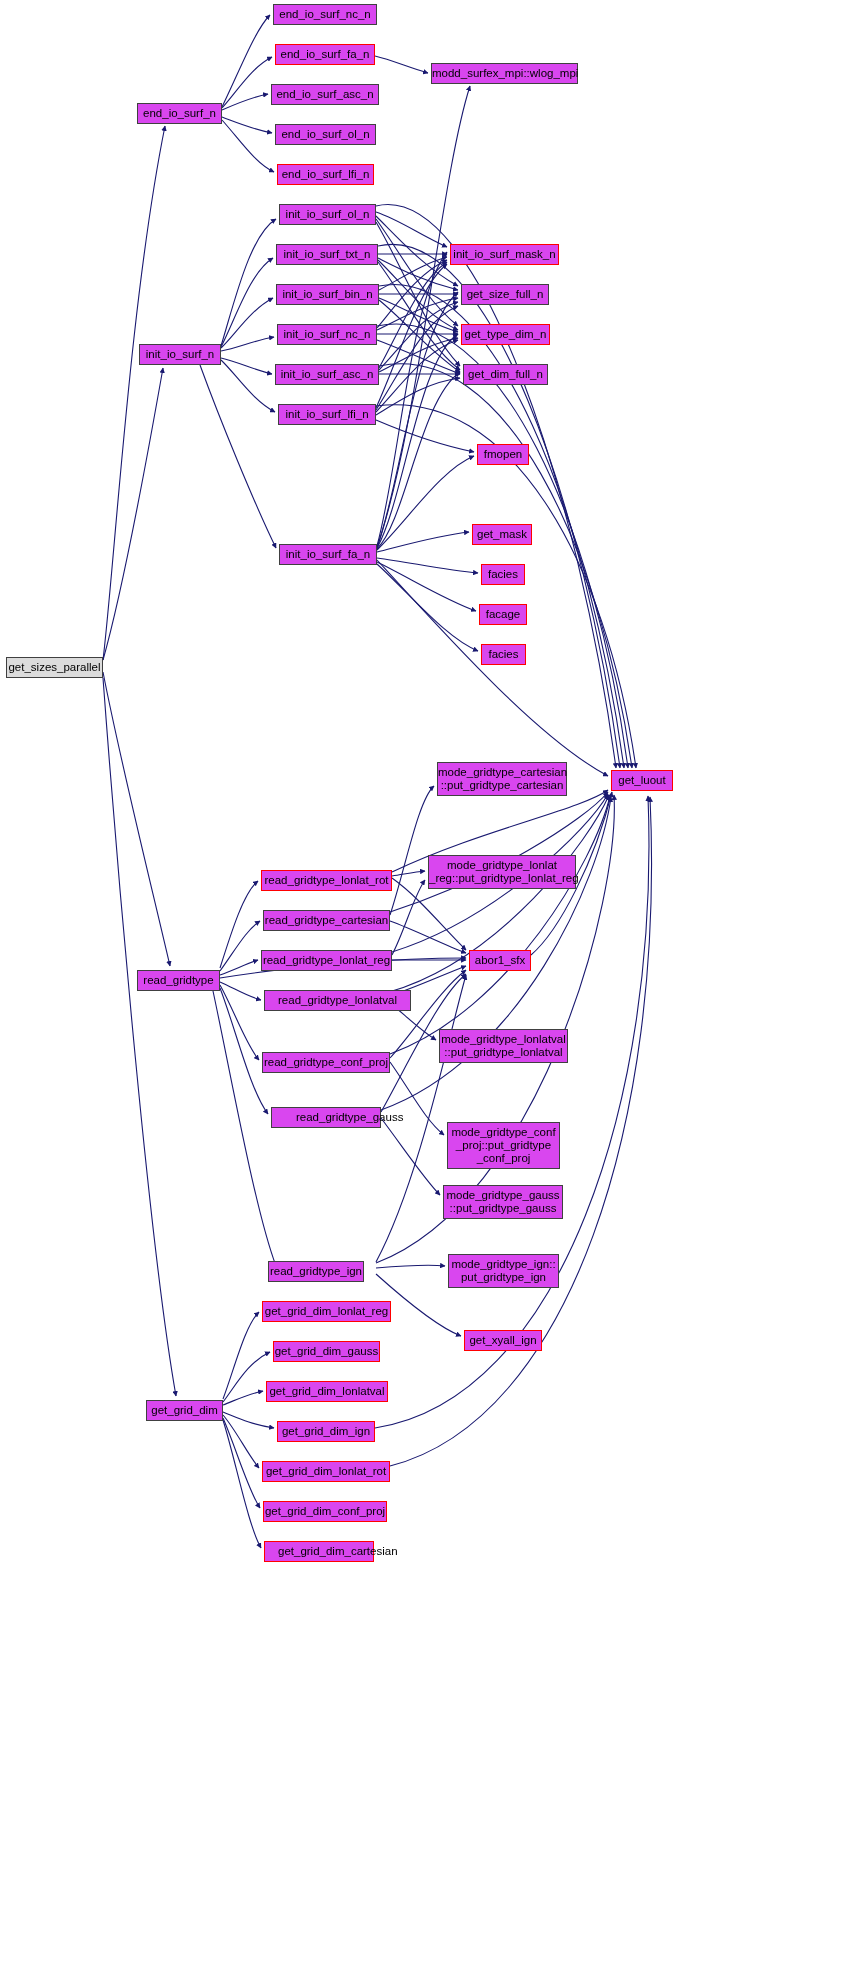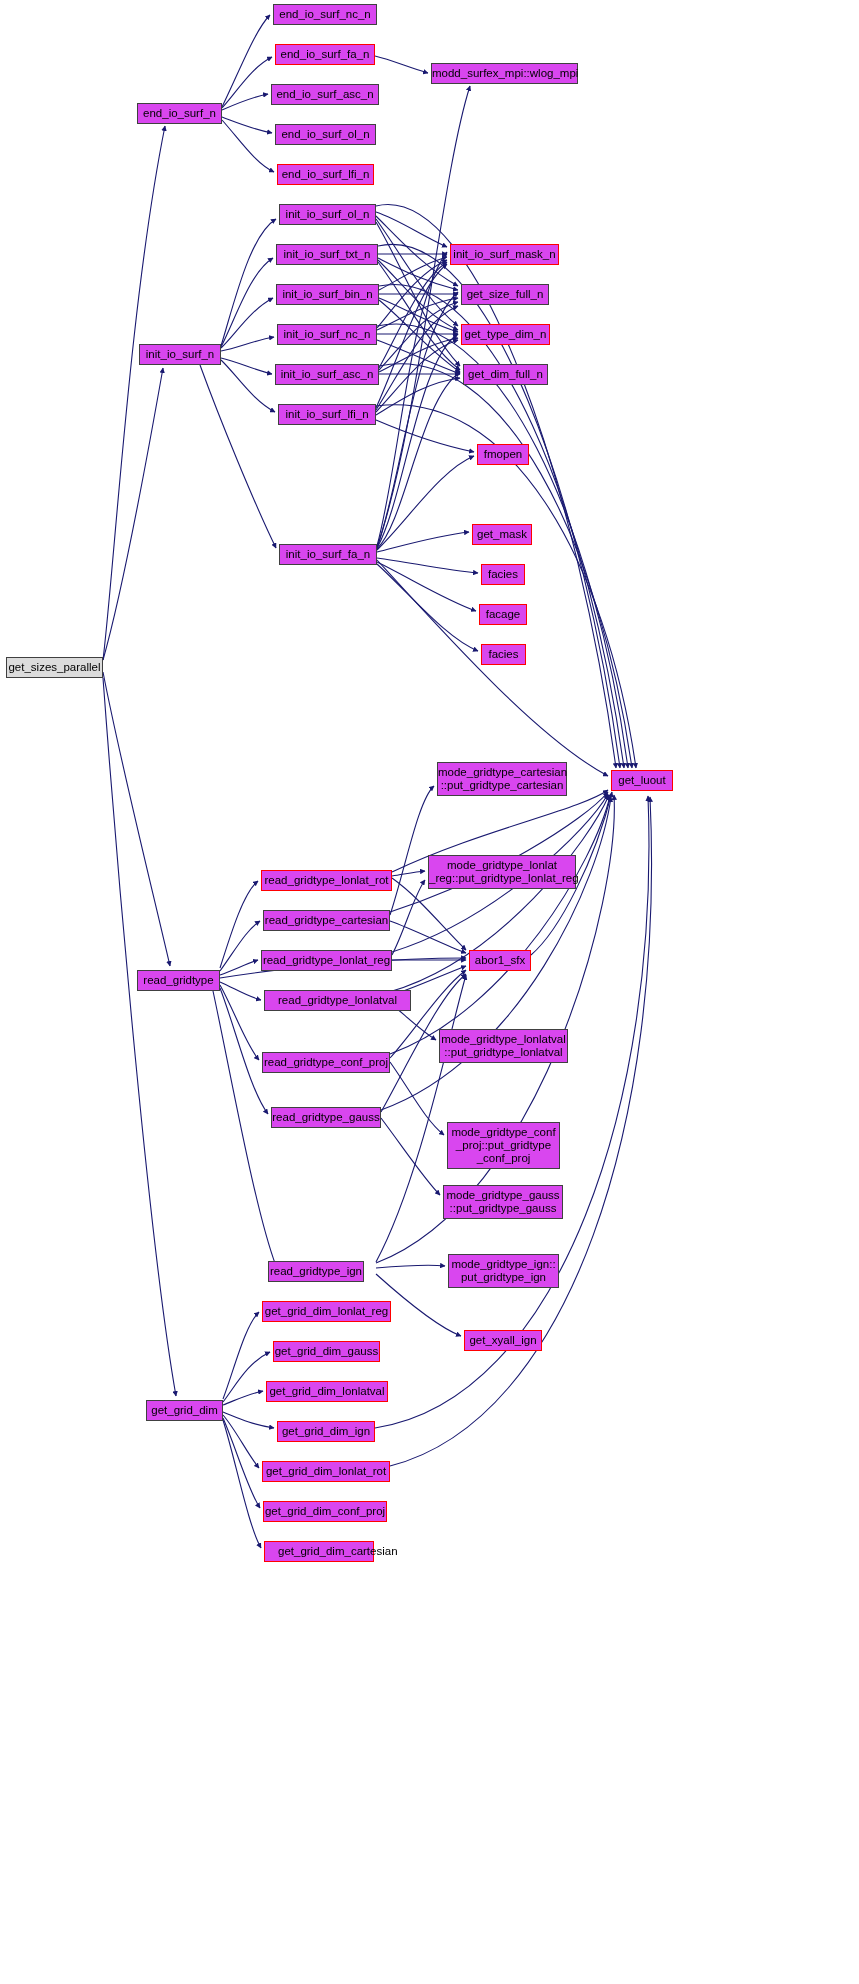--- a/index.html
+++ b/index.html
@@ -173,21 +173,21 @@
       <div class="node" style="left: 437px; top: 762px; width: 130px; height: 34px;"><span>mode_gridtype_cartesian
 ::put_gridtype_cartesian</span></div>
       <div class="node" style="left: 428px; top: 855px; width: 148px; height: 34px;"><span>mode_gridtype_lonlat
 _reg::put_gridtype_lonlat_reg</span></div>
       <div class="node" style="left: 137px; top: 970px; width: 83px; height: 21px;"><span>read_gridtype</span></div>
       <div class="node red" style="left: 261px; top: 870px; width: 131px; height: 21px;"><span>read_gridtype_lonlat_rot</span></div>
       <div class="node" style="left: 263px; top: 910px; width: 127px; height: 21px;"><span>read_gridtype_cartesian</span></div>
       <div class="node" style="left: 261px; top: 950px; width: 131px; height: 21px;"><span>read_gridtype_lonlat_reg</span></div>
       <div class="node" style="left: 264px; top: 990px; width: 147px; height: 21px;"><span>read_gridtype_lonlatval</span></div>
       <div class="node" style="left: 262px; top: 1052px; width: 128px; height: 21px;"><span>read_gridtype_conf_proj</span></div>
-      <div class="node" style="left: 271px; top: 1107px; width: 110px; height: 21px;"><span>read_gridtype_gauss</span></div>
+      <div class="node" style="left: 271px; top: 1107px; width: 110px; height: 21px; padding-left: 24px;"><span>read_gridtype_gauss</span></div>
       <div class="node" style="left: 268px; top: 1261px; width: 96px; height: 21px;"><span>read_gridtype_ign</span></div>
       <div class="node red" style="left: 469px; top: 950px; width: 62px; height: 21px;"><span>abor1_sfx</span></div>
       <div class="node" style="left: 439px; top: 1029px; width: 129px; height: 34px;"><span>mode_gridtype_lonlatval
 ::put_gridtype_lonlatval</span></div>
       <div class="node" style="left: 447px; top: 1122px; width: 113px; height: 47px;"><span>mode_gridtype_conf
 _proj::put_gridtype
 _conf_proj</span></div>
       <div class="node" style="left: 443px; top: 1185px; width: 120px; height: 34px;"><span>mode_gridtype_gauss
 ::put_gridtype_gauss</span></div>
       <div class="node" style="left: 448px; top: 1254px; width: 111px; height: 34px;"><span>mode_gridtype_ign::

